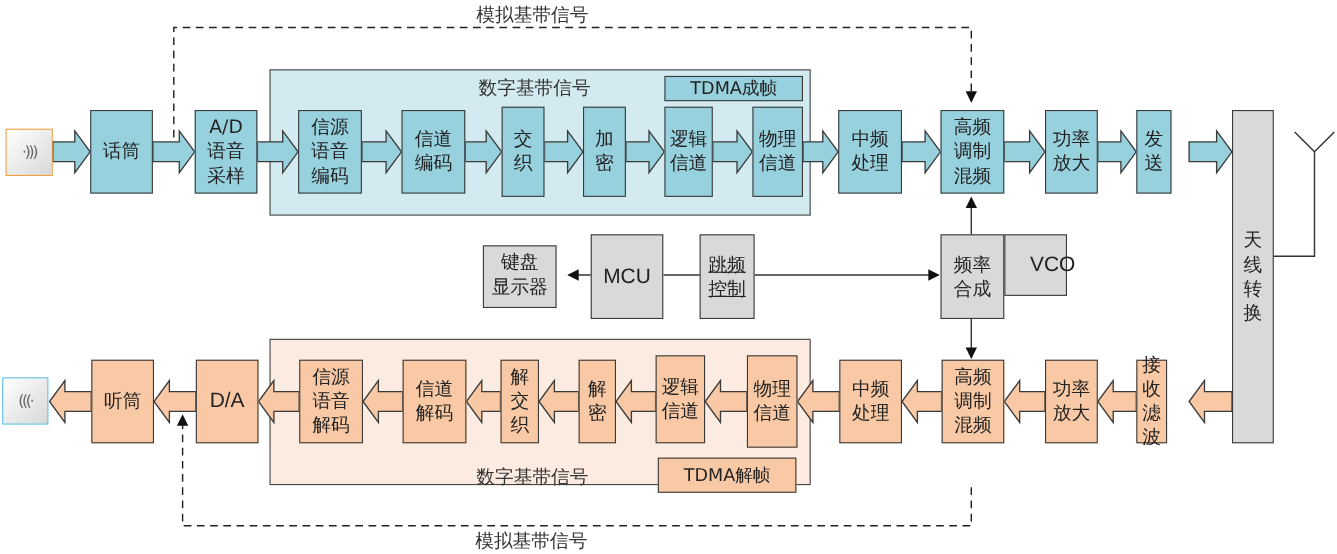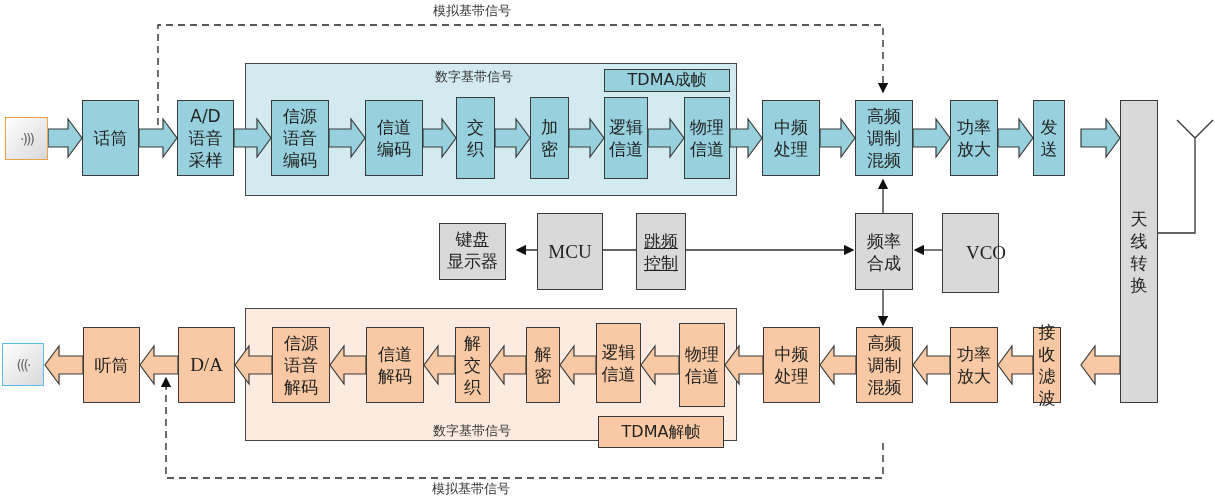--- a/index.html
+++ b/index.html
@@ -7,22 +7,22 @@
          font-family:"DejaVu Sans", "Liberation Sans", sans-serif; color:#222; }
   .group { position:absolute; border:1px solid #444; box-sizing:border-box; }
   .group-tx { background:#d3ebf0; }
   .group-rx { background:#fcebe0; }
   .blk { position:absolute; box-sizing:border-box; border:1.5px solid #3a3a3a;
          display:flex; align-items:center; justify-content:center; text-align:center;
          font-size:17px; line-height:22px; white-space:pre-line; color:#222; }
   .tx { background:#97d1de; }
   .rx { background:#f8c9a4; }
   .gr { background:#d9d9d9; }
-  .latin { font-family:Liberation Serif, serif; font-size:19px; }
-  .label { position:absolute; font-size:13px; color:#333; white-space:nowrap; }
+  .latin { font-family:Liberation Sans, sans-serif; font-size:19px; }
+  .label { position:absolute; font-size:17px; color:#333; white-space:nowrap; }
   .framebox { position:absolute; box-sizing:border-box; border:1.5px solid #3a3a3a;
               display:flex; align-items:center; justify-content:center; font-size:16px; }
   svg.overlay { position:absolute; left:0; top:0; }
   .speaker { position:absolute; box-sizing:border-box; background:linear-gradient(135deg,#ffffff,#d8d8d8);
              display:flex; align-items:center; justify-content:center; color:#666; font-size:14px; letter-spacing:-2px; }
 </style>
 </head>
 <body>
 
 <div class="group group-tx" style="left:245px;top:63px;width:492px;height:133px;"></div>
@@ -122,21 +122,21 @@
 转
 换</div>
 
 <div class="blk gr" style="left:439px;top:223px;width:67px;height:57px;font-family:Liberation Mono, monospace;">键盘
 显示器</div>
 <div class="blk gr latin" style="left:537px;top:213px;width:66px;height:77px;">MCU</div>
 <div class="blk gr" style="left:636px;top:213px;width:50px;height:77px;text-decoration:underline;">跳频
 控制</div>
 <div class="blk gr" style="left:855px;top:213px;width:58px;height:77px;">频率
 合成</div>
-<div class="blk gr latin" style="left:942px;top:213px;width:57px;height:80px;padding-left:31px;">VCO</div>
+<div class="blk gr latin" style="left:913px;top:213px;width:57px;height:56px;padding-left:31px;">VCO</div>
 
 <div class="blk rx" style="left:83px;top:327px;width:57px;height:76px;">听筒</div>
 <div class="blk rx latin" style="left:178px;top:327px;width:57px;height:76px;">D/A</div>
 <div class="blk rx" style="left:272px;top:327px;width:58px;height:76px;">信源
 语音
 解码</div>
 <div class="blk rx" style="left:366px;top:327px;width:58px;height:76px;">信道
 解码</div>
 <div class="blk rx" style="left:455px;top:327px;width:35px;height:76px;">解
 交

